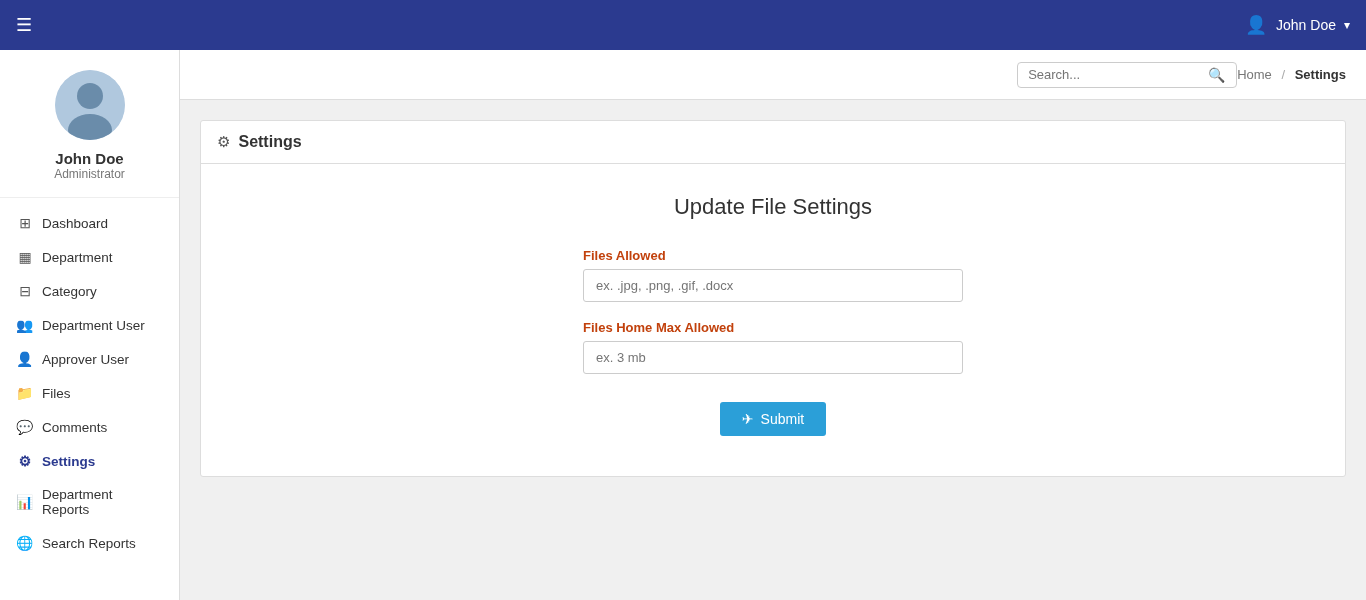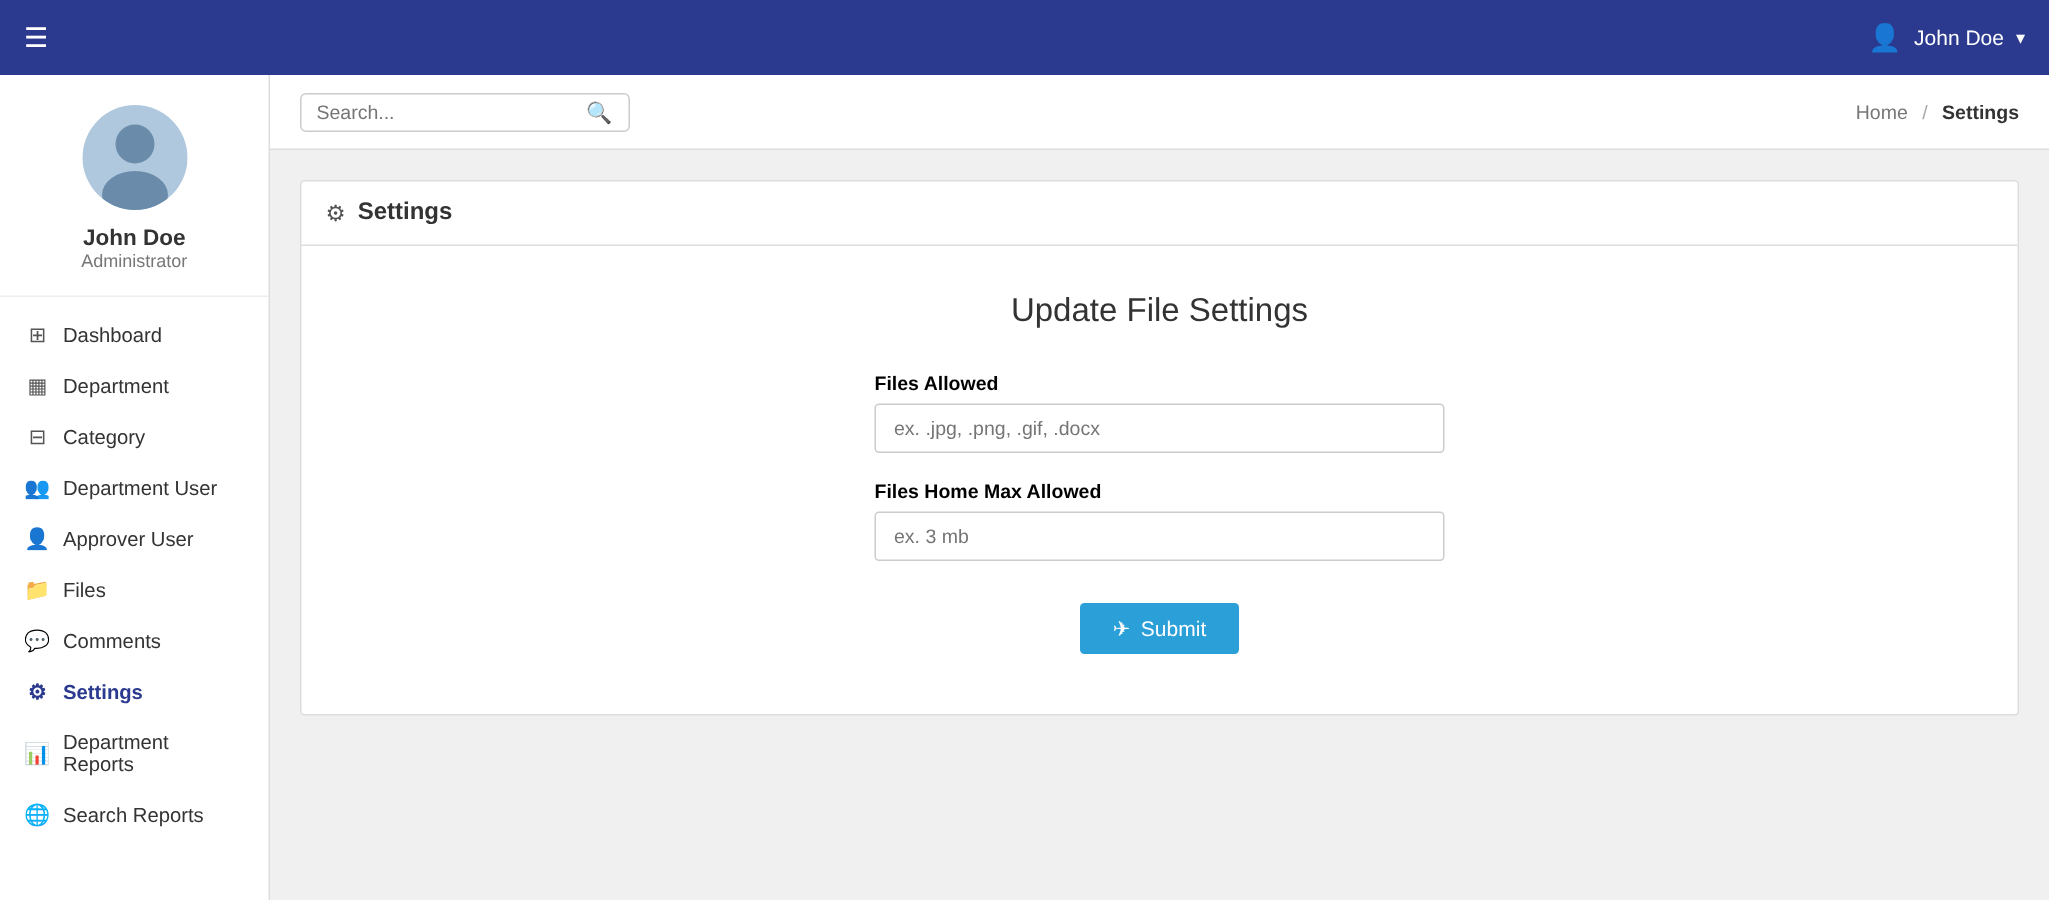--- a/index.html
+++ b/index.html
@@ -84,21 +84,21 @@
       flex-direction: column;
       overflow: hidden;
     }
 
     
     .topbar-content {
       background: white;
       height: 50px;
       display: flex;
       align-items: center;
-      justify-content: space-between;
+      justify-content: flex-end;
       padding: 0 20px;
       border-bottom: 1px solid #ddd;
       flex-shrink: 0;
     }
     .search-box {
       display: flex;
       align-items: center;
       border: 1px solid #ccc;
       border-radius: 4px;
       padding: 4px 10px;
@@ -152,21 +152,21 @@
       margin-bottom: 28px;
       font-weight: normal;
     }
     .form-group {
       width: 380px;
       margin-bottom: 18px;
     }
     .form-label {
       font-size: 13px;
       font-weight: bold;
-      color: #000000;
+      color: #c2410c;
       margin-bottom: 6px;
       display: block;
     }
     .form-input {
       width: 100%;
       padding: 8px 12px;
       border: 1px solid #ccc;
       border-radius: 3px;
       font-size: 13px;
       color: #999;

